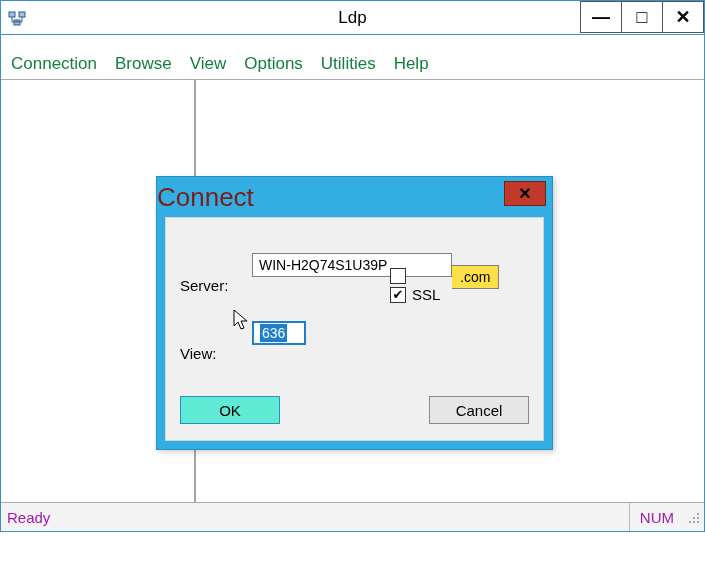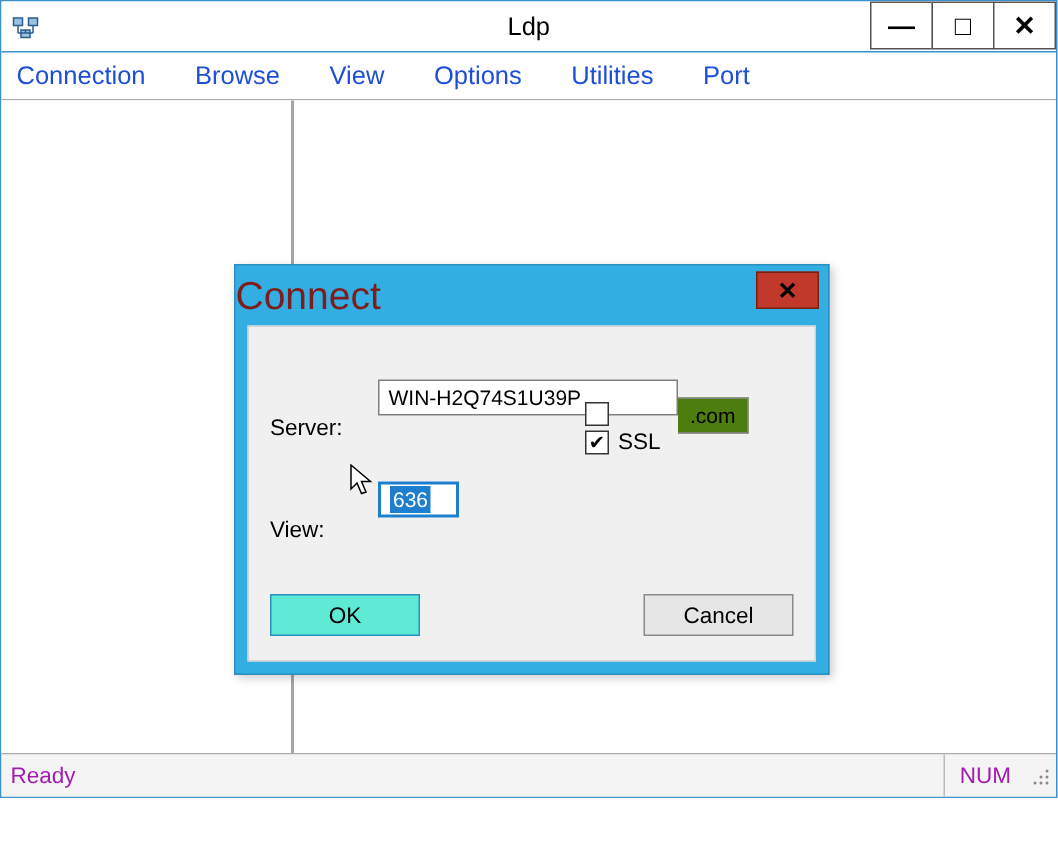--- a/index.html
+++ b/index.html
@@ -69,23 +69,24 @@
     cursor: default;
   }
 
   .menubar {
     height: 32px;
     background: #ffffff;
     border-bottom: 1px solid #aaa;
     display: flex;
     align-items: center;
     padding: 0 10px;
-    gap: 33px;
+    gap: 18px;
     font-size: 17px;
-    color: #1d4ed8;
+    color: #15803d;
+    margin-top: 13px;
   }
   .menubar .menu-item { cursor: default; }
 
   .client-area {
     flex: 1;
     display: flex;
     background: #ffffff;
     border-bottom: 1px solid #aaa;
     position: relative;
   }
@@ -194,21 +195,21 @@
     font-size: 14px;
     padding: 0 6px;
     display: flex;
     align-items: center;
   }
   .server-input { width: 200px; }
   .server-suffix {
     height: 24px;
     border: 1px solid #7f7f7f;
     border-left: none;
-    background: #4d7c0f;
+    background: #fde047;
     padding: 0 8px;
     display: flex;
     align-items: center;
     font-size: 14px;
     margin-top: 24px;
   }
   .port-input {
     width: 54px;
     border: 2px solid #1e7fcf;
     text-align: left;
@@ -313,21 +314,21 @@
         </div>
     </div>
   </div>
 
   <div class="menubar">
     <span class="menu-item">Connection</span>
     <span class="menu-item">Browse</span>
     <span class="menu-item">View</span>
     <span class="menu-item">Options</span>
     <span class="menu-item">Utilities</span>
-    <span class="menu-item">Port</span>
+    <span class="menu-item">Help</span>
   </div>
 
   <div class="client-area">
     <div class="left-pane"></div>
     <div class="right-pane"></div>
   </div>
 
   <div class="statusbar">
     <span class="status-left">Ready</span>
     <span class="status-num">NUM</span>

